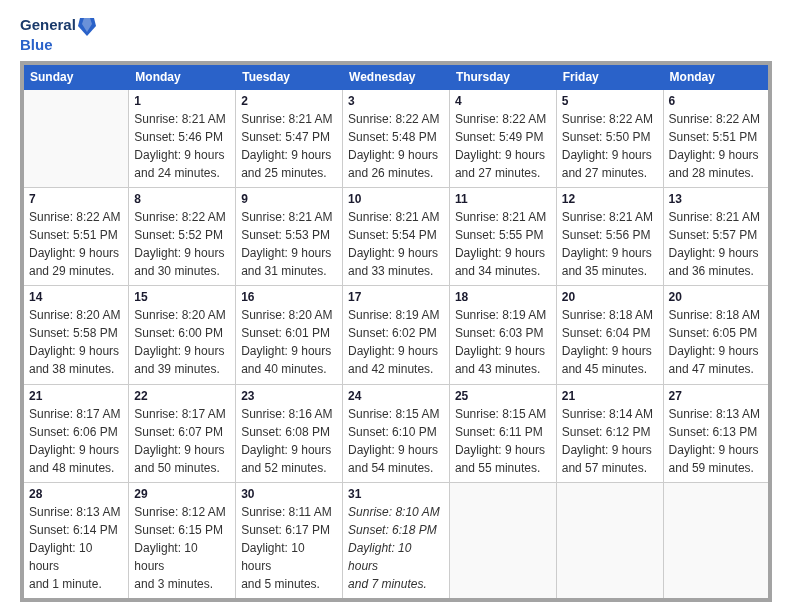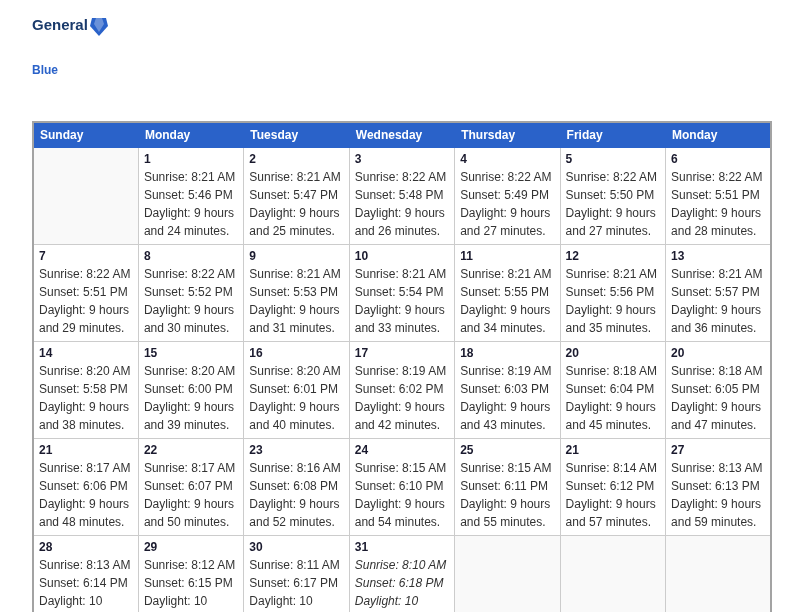--- a/index.html
+++ b/index.html
@@ -6,24 +6,23 @@
     body {
       font-family: Arial, sans-serif;
       background: #fff;
       width: 792px;
       height: 612px;
       overflow: hidden;
     }
     .page {
       width: 792px;
       height: 612px;
-      padding: 16px 20px 10px 32px;
+      padding: 16px 20px 10px 20px;
       display: flex;
       flex-direction: column;
-      gap: 35px;
     }
     .header {
       display: flex;
       justify-content: space-between;
       align-items: flex-start;
       margin-bottom: 8px;
     }
     .logo {
       display: flex;
       align-items: flex-start;
@@ -37,21 +36,21 @@
       font-weight: bold;
       color: #1a1a2e;
       line-height: 1.1;
     }
     .subtitle {
       font-size: 14px;
       color: #444;
     }
     .calendar {
       flex: 1;
-      border: 2px solid #a3a3a3;
+      border: 4px solid #a3a3a3;
       border-collapse: collapse;
       width: 100%;
       table-layout: fixed;
     }
     .calendar th {
       background-color: #2a62c9;
       color: #fff;
       text-align: left;
       padding: 5px 6px;
       font-size: 12px;
@@ -86,21 +85,21 @@
 <body>
 
 <div class="page">
   <div class="header">
     <div class="logo">
       <div>
         <div style="font-size:15px;font-weight:bold;color:#1a3a6b;line-height:1.15;">General<svg style="display:inline;vertical-align:middle;margin-left:2px;" width="18" height="20" viewBox="0 0 18 20">
               <polygon points="2,2 16,2 18,10 9,20 0,10" fill="#2a62c9"></polygon>
               <polygon points="6,2 12,2 14,8 9,16 4,8" fill="#fff" opacity="0.3"></polygon>
             </svg></div>
-        <div style="font-size:12px;font-weight:bold;color:#2a62c9;line-height:1.15;margin-top:28px;">Blue</div>
+        <div style="font-size:15px;font-weight:bold;color:#2a62c9;line-height:1.15;">Blue</div>
       </div>
     </div>
     <div class="title-block">
       <div class="month-title"></div>
       <div class="subtitle"></div>
     </div>
   </div>
 
   <table class="calendar">
     <thead>

